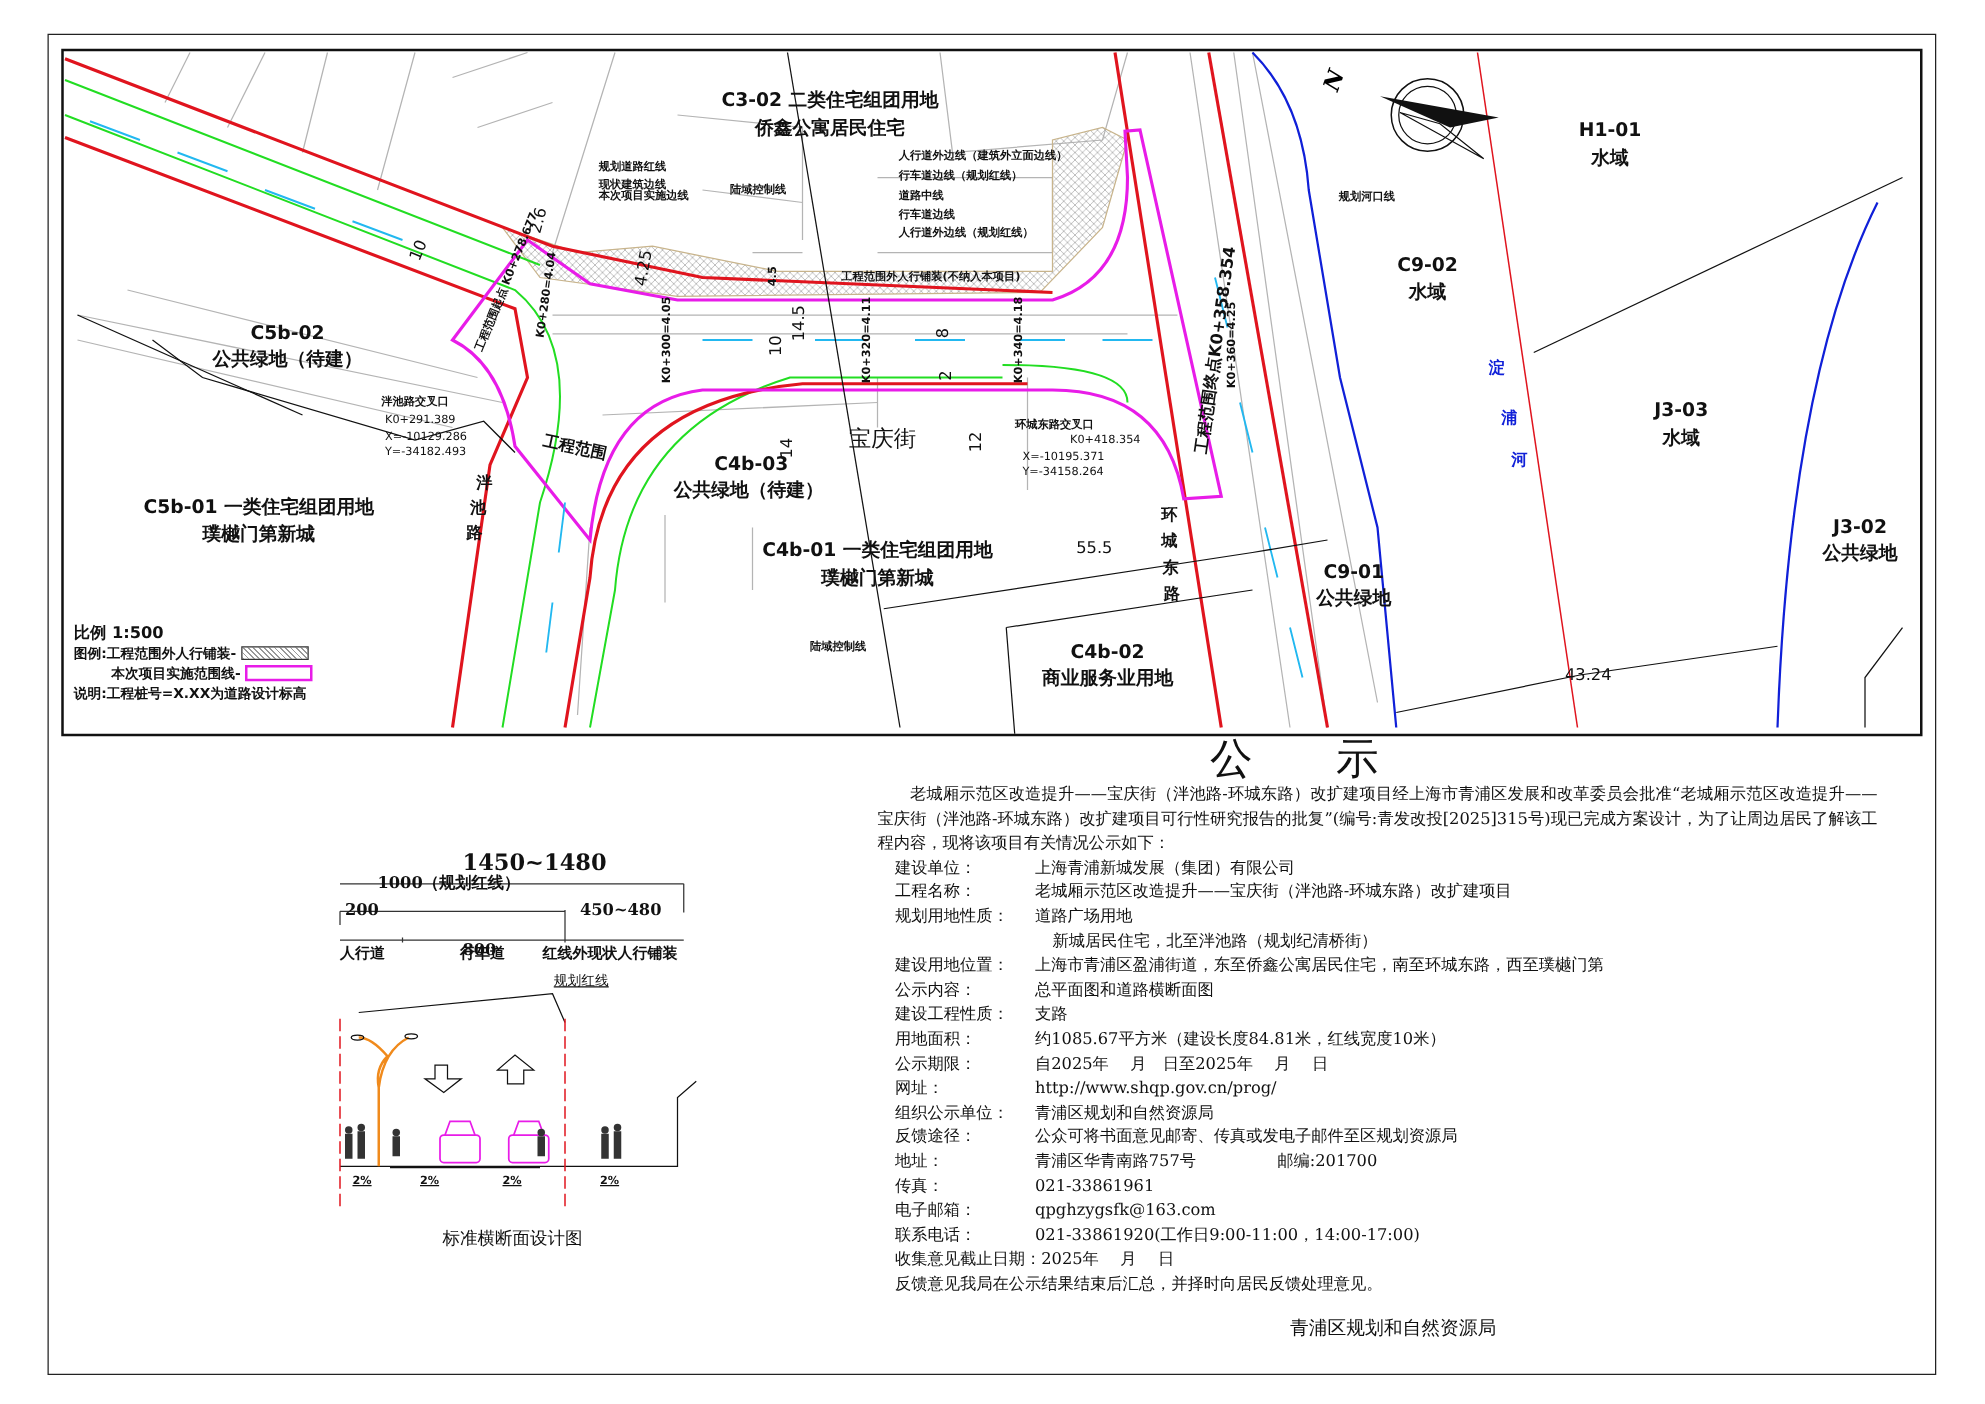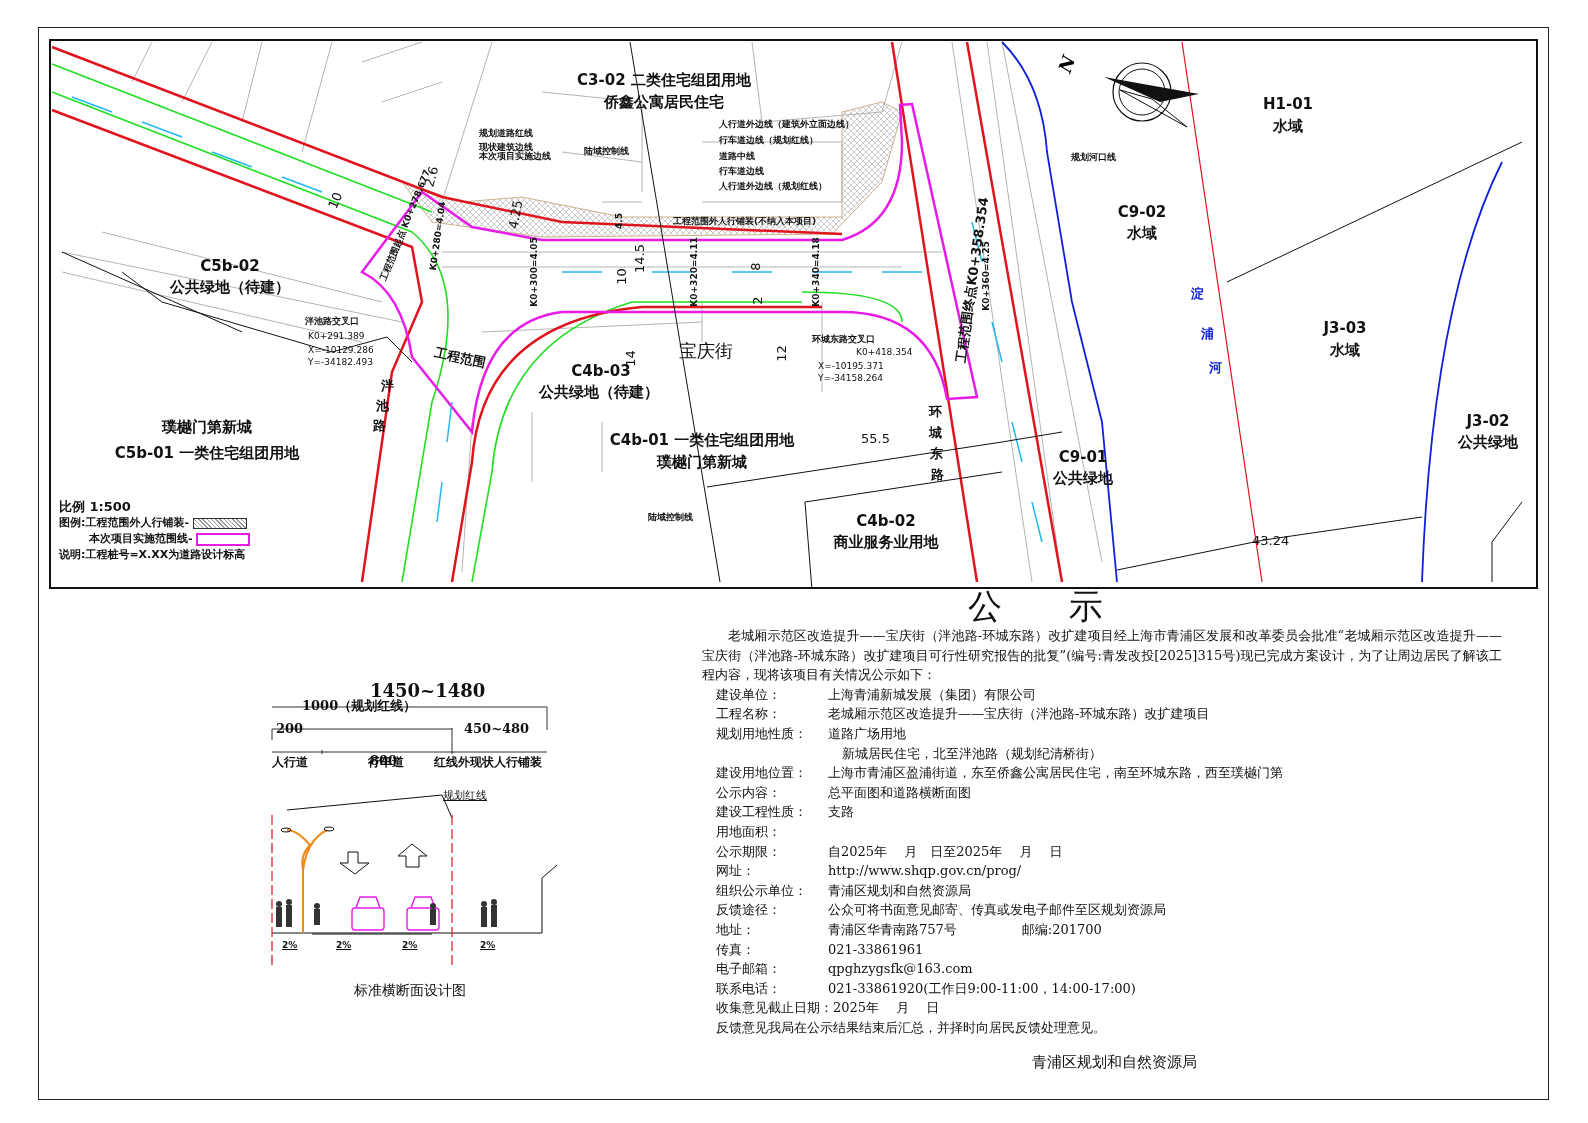--- a/index.html
+++ b/index.html
@@ -102,21 +102,21 @@
       <path d="M1102 75 L1197 92 L1158 100 Z" fill="#111"></path>
       <path d="M1118 88 L1185 125 L1150 97 Z" fill="none" stroke="#111"></path>
     </g>
     <text x="1068" y="72" font-family="DejaVu Serif, serif" font-size="18" font-style="italic" font-weight="bold" transform="rotate(-70 1068 72)">N</text>
   </svg>
 
   <div class="lbl c big" style="left:613px;top:30px;">C3-02 二类住宅组团用地</div>
   <div class="lbl c big" style="left:613px;top:52px;">侨鑫公寓居民住宅</div>
   <div class="lbl c big" style="left:179px;top:216px;">C5b-02</div>
   <div class="lbl c big" style="left:179px;top:237px;">公共绿地（待建）</div>
-  <div class="lbl c big" style="left:156px;top:355px;margin-top:48px;">C5b-01 一类住宅组团用地</div>
+  <div class="lbl c big" style="left:156px;top:355px;">C5b-01 一类住宅组团用地</div>
   <div class="lbl c big" style="left:156px;top:377px;">璞樾门第新城</div>
   <div class="lbl c big" style="left:550px;top:321px;">C4b-03</div>
   <div class="lbl c big" style="left:548px;top:342px;">公共绿地（待建）</div>
   <div class="lbl c big" style="left:651px;top:390px;">C4b-01 一类住宅组团用地</div>
   <div class="lbl c big" style="left:651px;top:412px;">璞樾门第新城</div>
   <div class="lbl c big" style="left:835px;top:471px;">C4b-02</div>
   <div class="lbl c big" style="left:835px;top:492px;">商业服务业用地</div>
   <div class="lbl c big" style="left:1091px;top:162px;">C9-02</div>
   <div class="lbl c big" style="left:1091px;top:183px;">水域</div>
   <div class="lbl c big" style="left:1032px;top:407px;">C9-01</div>
@@ -245,21 +245,21 @@
     </g>
   </svg>
   <div class="t" style="left:108px;top:0px;font-weight:bold;font-family:'DejaVu Serif',serif;font-size:18px;text-align:right;">1450~1480</div>
   <div class="t" style="left:40px;top:17px;font-family:'DejaVu Serif',serif;font-size:13px;">1000（规划红线）</div>
   <div class="t" style="left:14px;top:41px;font-family:'DejaVu Serif',serif;font-size:13px;">200</div>
   <div class="t" style="left:108px;top:41px;font-family:'DejaVu Serif',serif;font-size:13px;margin-top:32px;">800</div>
   <div class="t" style="left:202px;top:41px;font-family:'DejaVu Serif',serif;font-size:13px;">450~480</div>
   <div class="t" style="left:10px;top:74px;">人行道</div>
   <div class="t" style="left:106px;top:74px;">行车道</div>
   <div class="t" style="left:172px;top:74px;">红线外现状人行铺装</div>
-  <div class="t" style="left:181px;top:108px;font-weight:normal;font-size:11px;font-family:'DejaVu Serif',serif;text-decoration:underline;">规划红线</div>
+  <div class="t" style="left:181px;top:97px;font-weight:normal;font-size:11px;font-family:'DejaVu Serif',serif;text-decoration:underline;">规划红线</div>
   <div class="t" style="left:20px;top:260px;font-size:9px;text-decoration:underline;">2%</div>
   <div class="t" style="left:74px;top:260px;font-size:9px;text-decoration:underline;">2%</div>
   <div class="t" style="left:140px;top:260px;font-size:9px;text-decoration:underline;">2%</div>
   <div class="t" style="left:218px;top:260px;font-size:9px;text-decoration:underline;">2%</div>
   <div class="caption">标准横断面设计图</div>
 </div>
 
 <div class="notice">
   <p class="para">老城厢示范区改造提升——宝庆街（泮池路-环城东路）改扩建项目经上海市青浦区发展和改革委员会批准“老城厢示范区改造提升——宝庆街（泮池路-环城东路）改扩建项目可行性研究报告的批复”(编号:青发改投[2025]315号)现已完成方案设计，为了让周边居民了解该工程内容，现将该项目有关情况公示如下：</p>
   <div class="row">
@@ -284,20 +284,21 @@
   <div class="row">
       <span class="k">公示内容：</span>
       <span class="v">总平面图和道路横断面图</span>
     </div>
   <div class="row">
       <span class="k">建设工程性质：</span>
       <span class="v">支路</span>
     </div>
   <div class="row">
       <span class="k">用地面积：</span>
+      <span class="v">约1085.67平方米（建设长度84.81米，红线宽度10米）</span>
     </div>
   <div class="row">
       <span class="k">公示期限：</span>
       <span class="v">自2025年　 月　日至2025年　 月　 日</span>
     </div>
   <div class="row">
       <span class="k">网址：</span>
       <span class="v">http://www.shqp.gov.cn/prog/</span>
     </div>
   <div class="row">

